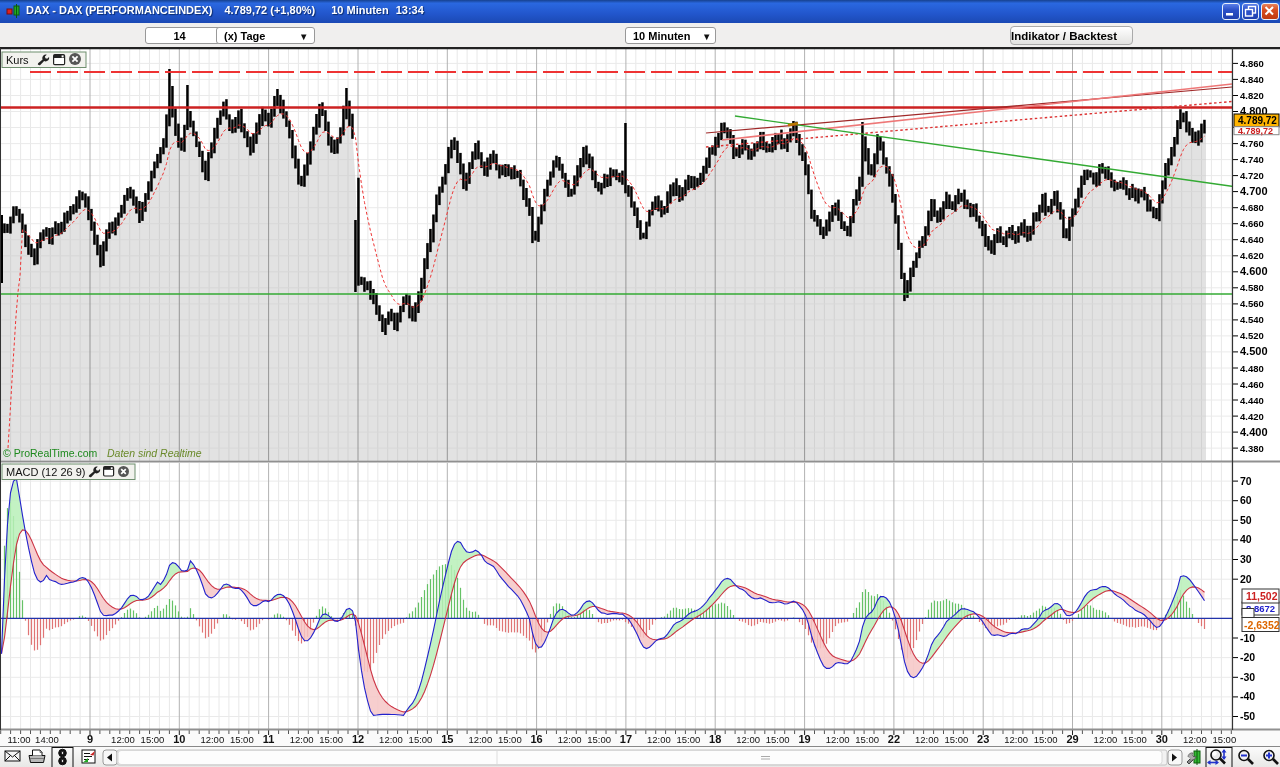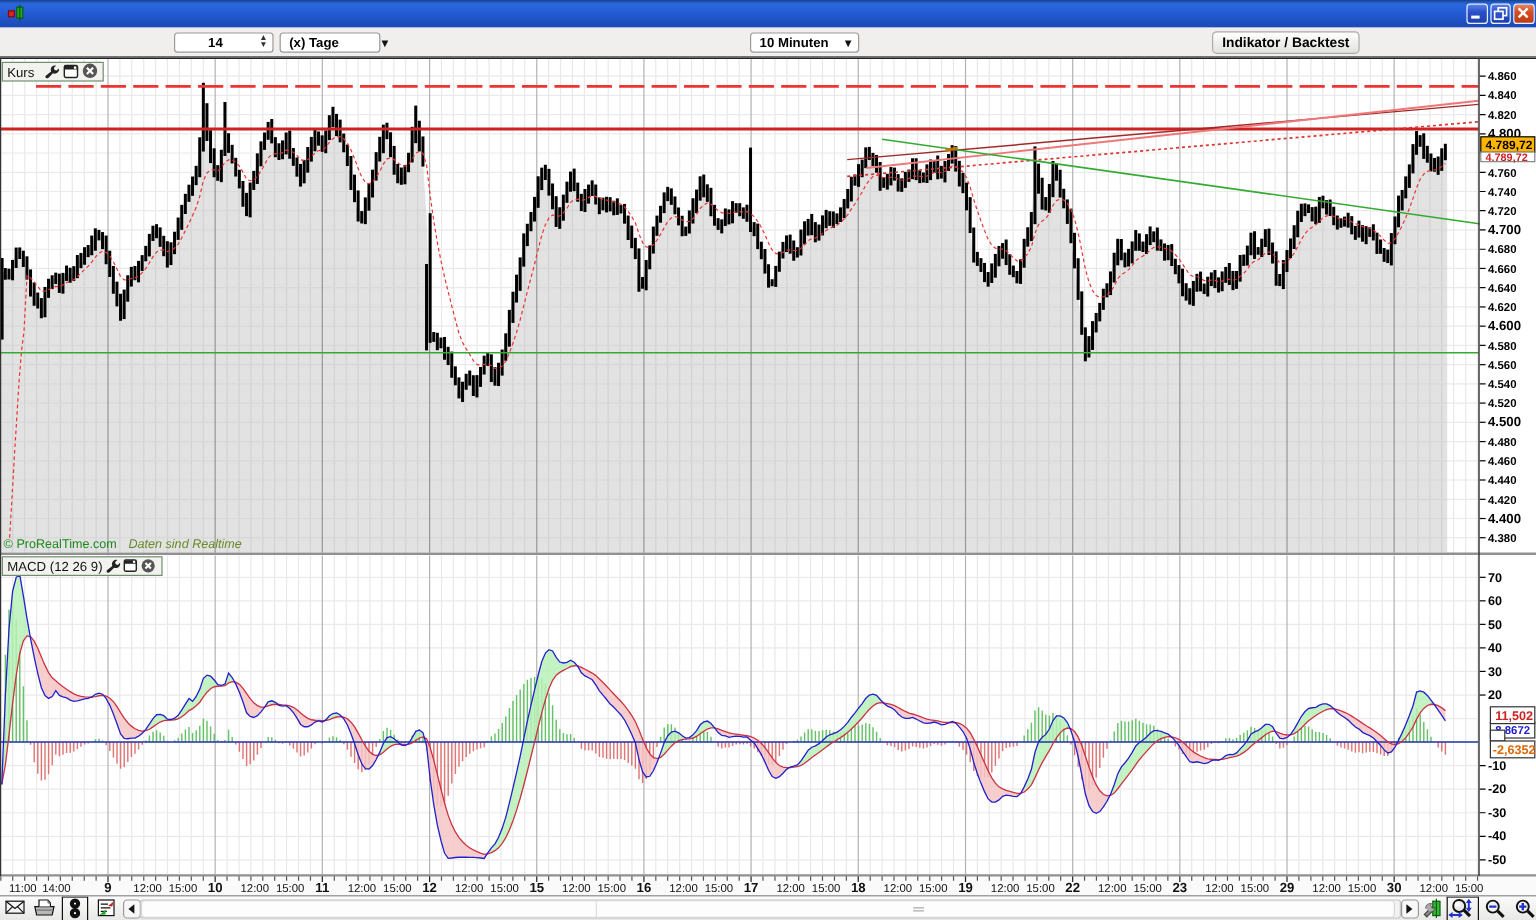--- a/index.html
+++ b/index.html
@@ -7,44 +7,45 @@
 .ticon{position:absolute;left:6px;top:4px;width:16px;height:15px}
 .wbtn{position:absolute;top:2.5px;width:17.5px;height:17.5px;border-radius:3px;border:1px solid #e8f0fc;color:#fff;font-size:11px;text-align:center;line-height:15px}
 .wmin{left:1222px;background:linear-gradient(180deg,#5a7fe8,#2b50c8 40%,#1f3fae)}
 .wmax{left:1241.5px;background:linear-gradient(180deg,#5a7fe8,#2b50c8 40%,#1f3fae)}
 .wcls{left:1261px;background:linear-gradient(180deg,#e8825a,#d84d20 40%,#c03a10)}
 .toolbar{position:absolute;left:0;top:23px;width:1280px;height:25px;background:#f0efee;border-bottom:1px solid #222}
 .spin{position:absolute;left:145px;top:4px;width:83px;height:17px;background:#fff;border:1px solid #999;border-radius:3px;font-size:11px;font-weight:bold;text-align:center;padding:2px 14px 0 0}
 .spar{position:absolute;left:216px;top:6px;font-size:7px;color:#333;line-height:6px}
 .dd{position:absolute;top:4px;height:17px;background:#fff;border:1px solid #999;border-radius:3px;font-size:11px;font-weight:bold;padding:2px 0 0 7px}
 .dda{position:absolute;font-size:9.5px;color:#111;top:3px}
-.ibtn{position:absolute;left:1010px;top:3px;width:123px;height:19px;background:linear-gradient(180deg,#ffffff,#e2e2e0);border:1px solid #aaa;border-radius:4px;font-size:11.5px;font-weight:bold;text-align:center;padding-top:3px}
+.ibtn{position:absolute;left:1010px;top:3px;width:123px;height:19px;background:linear-gradient(180deg,#ffffff,#e2e2e0);border:1px solid #aaa;border-radius:4px;font-size:11.5px;font-weight:bold;padding-top:3px}
 .statusbar{position:absolute;left:0;top:746px;width:1280px;height:21px;background:linear-gradient(180deg,#fbfbfb,#e8e8e6);border-top:1.5px solid #888}
 </style></head><body>
 <div class="titlebar">
  <svg class="ticon" viewBox="0 0 16 15">
       <rect x="1" y="5" width="5" height="5" fill="#dd2222" stroke="#7a0c0c"></rect>
       <rect x="8" y="2" width="5" height="9" fill="#22aa22" stroke="#0c5a0c"></rect>
       <line x1="10.5" y1="0" x2="10.5" y2="14" stroke="#0c5a0c"></line>
     </svg>
+ <div class="title-txt">DAX - DAX (PERFORMANCEINDEX)<span style="margin-left:12px">4.789,72 (+1,80%)</span><span style="margin-left:16px">10 Minuten</span><span style="margin-left:7px">13:34</span></div>
  <div class="wbtn wmin"><svg width="15" height="14" viewBox="0 0 15 14">
         <rect x="3" y="9" width="7" height="2.5" fill="#fff"></rect>
       </svg></div>
  <div class="wbtn wmax"><svg width="15" height="14" viewBox="0 0 15 14">
         <rect x="5.5" y="2.5" width="7" height="6.5" fill="none" stroke="#fff" stroke-width="1.4"></rect>
         <rect x="2.5" y="5.5" width="7" height="6.5" fill="#2b50c8" stroke="#fff" stroke-width="1.4"></rect>
       </svg></div>
  <div class="wbtn wcls"><svg width="15" height="14" viewBox="0 0 15 14">
         <path d="M3.5,3 L11,10.5 M11,3 L3.5,10.5" stroke="#fff" stroke-width="2"></path>
       </svg></div>
 </div>
 <div class="toolbar">
  <div class="spin">14</div>
     <div class="spar">▲<br>▼</div>
- <div class="dd" style="left:233px;width:84px">(x) Tage<span class="dda" style="left:82px">▼</span></div>
+ <div class="dd" style="left:216px;width:99px">(x) Tage<span class="dda" style="left:82px">▼</span></div>
  <div class="dd" style="left:625px;width:91px">10 Minuten<span class="dda" style="left:76px">▼</span></div>
  <div class="ibtn">Indikator / Backtest</div>
 </div>
 <svg width="1280" height="698" style="position:absolute;left:0;top:48px" font-family="Liberation Sans, sans-serif">
     <defs>
       <clipPath id="mclip">
         <rect x="0" y="415" width="1232" height="266"></rect>
       </clipPath>
     </defs>
     <rect x="0" y="0" width="1280" height="698" fill="#fff"></rect>

